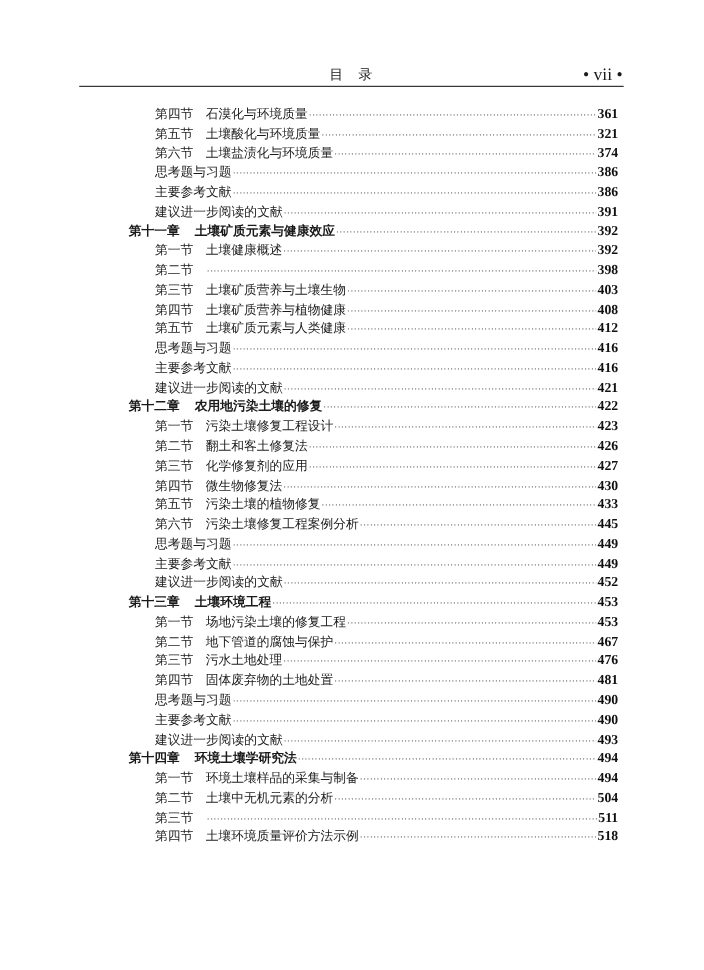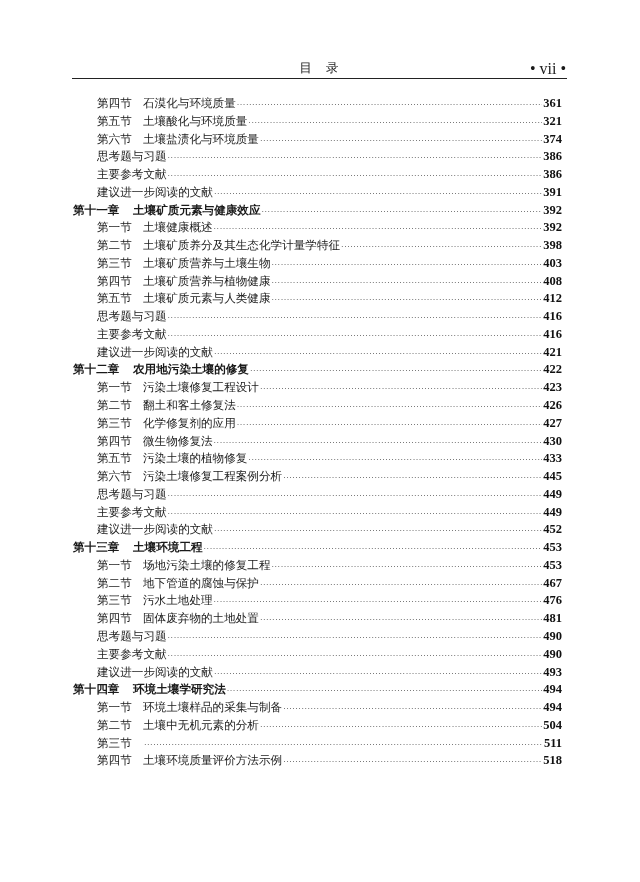--- a/index.html
+++ b/index.html
@@ -5,21 +5,21 @@
   html, body { margin: 0; padding: 0; background: #ffffff; }
   body { width: 640px; height: 882px; position: relative; overflow: hidden;
          font-family: "DejaVu Serif", "Liberation Serif", serif; color: #1a1a1a; }
   .header { position: absolute; left: 72px; top: 60px; width: 494px; height: 18px; }
   .header-title { position: absolute; left: 0; right: 0; top: 0; text-align: center;
                   font-size: 12.5px; letter-spacing: 14px; text-indent: 14px; }
   .header-page { position: absolute; right: 0; top: 0; font-size: 16px;
                  font-family: "Liberation Serif", serif; }
   .header-rule { position: absolute; left: 72px; top: 78px; width: 495px; height: 1.4px; background: #222; }
   .toc { position: absolute; left: 73px; top: 95px; width: 489px; }
-  .row { display: flex; align-items: baseline; height: 17.77px; line-height: 17.77px; font-size: 11.6px; white-space: nowrap; }
+  .row { display: flex; align-items: baseline; height: 17.77px; line-height: 17.77px; font-size: 11.6px; white-space: nowrap; margin-left: 44px; }
   .row.section { padding-left: 24px; }
   .row.chapter { font-weight: bold; }
   .num { flex: 0 0 auto; }
   .row.section .num { width: 46px; }
   .row.chapter .num { width: 60px; }
   .label { flex: 0 0 auto; }
   .dots { flex: 1 1 auto; overflow: hidden; margin: 0 1px; font-size: 8px;
           letter-spacing: 0.5px; color: #333; font-weight: normal; }
   .dots::before { content: "····································································································································································"; }
   .page { flex: 0 0 auto; font-family: "Liberation Serif", serif; font-size: 12.5px; font-weight: bold; color: #111; }
@@ -74,21 +74,20 @@
       <span class="page">392</span>
     </div>
     <div class="row section">
       <span class="num">第一节</span>
       <span class="label">土壤健康概述</span>
       <span class="dots"></span>
       <span class="page">392</span>
     </div>
     <div class="row section">
       <span class="num">第二节</span>
-      <span class="label">土壤矿质养分及其生态化学计量学特征</span>
       <span class="dots"></span>
       <span class="page">398</span>
     </div>
     <div class="row section">
       <span class="num">第三节</span>
       <span class="label">土壤矿质营养与土壤生物</span>
       <span class="dots"></span>
       <span class="page">403</span>
     </div>
     <div class="row section">

